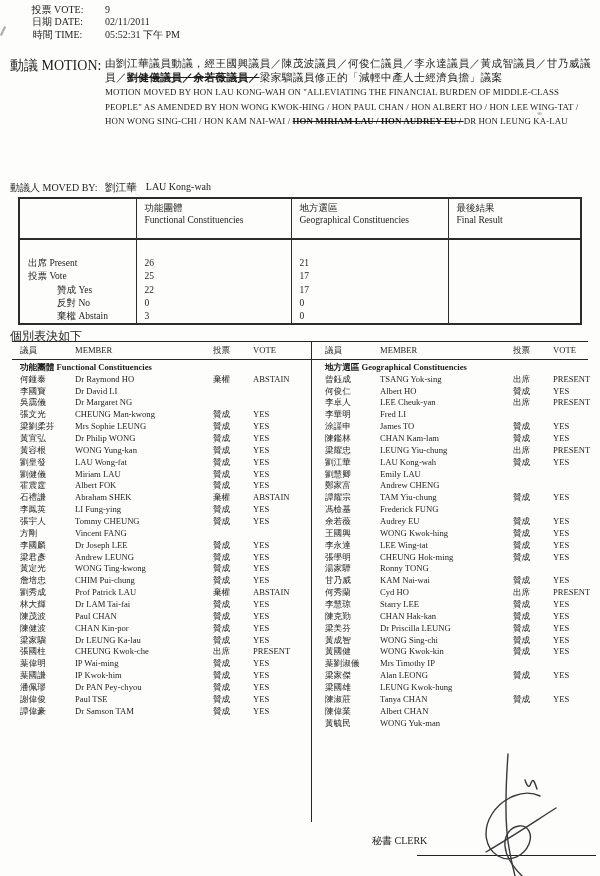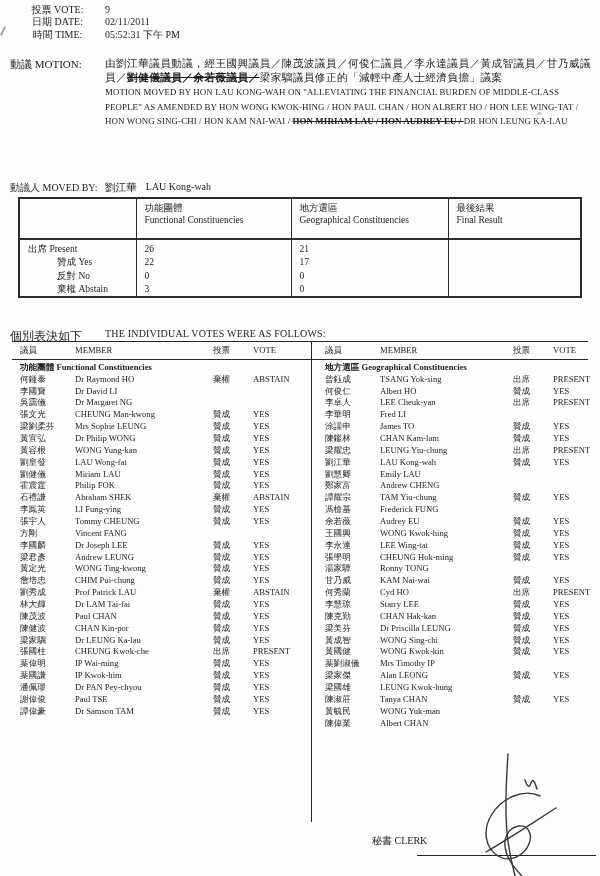--- a/index.html
+++ b/index.html
@@ -7,40 +7,40 @@
     position:relative;width:600px;height:876px;margin:0 auto;
     background:#fdfdfb;color:#1d1d1d;overflow:hidden;
     font-family:"Liberation Serif","DejaVu Serif",serif;
   }
   
   .hdr{position:absolute;left:10px;top:4px;font-size:10px;line-height:12.4px;}
   .hrow{display:flex;text-align:center;}
   .hlab{width:95px;}
   
   .motion{position:absolute;left:10px;top:56px;width:586px;}
-  .mlab{position:absolute;left:0;top:1px;font-size:11px;}
+  .mlab{position:absolute;left:0;top:1px;font-size:14px;}
   .mtxt{margin-left:95px;width:491px;line-height:12.2px;}
   .cn{font-size:10.6px;letter-spacing:0.45px;}
   .en{font-size:8.9px;letter-spacing:0.1px;}
   .strike{text-decoration:line-through;font-weight:bold;}
   
   .movedby{position:absolute;left:10px;top:181px;font-size:10px;display:flex;}
   .movedby .hlab{width:95px;}
   .movedby .ncn{font-size:10.6px;margin-right:9px;}
   
   table.sumtbl{
     position:absolute;left:18px;top:197px;width:564px;
     border-collapse:collapse;table-layout:fixed;font-size:9.5px;
   }
   table.sumtbl{border:2px solid #2c2c2c;}
   table.sumtbl td{padding:0 0 0 8px;vertical-align:top;white-space:nowrap;}
   table.sumtbl td+td{border-left:1.5px solid #2c2c2c;}
   table.sumtbl tr.head td{padding-top:4px;height:35px;line-height:11.6px;border-bottom:2px solid #2c2c2c;}
   table.sumtbl tr.data td{height:13.3px;line-height:13.3px;}
-  table.sumtbl tr.data.first td{padding-top:3px;}
+  table.sumtbl tr.data.first td{padding-top:17px;}
   table.sumtbl tr.ind td.rl{padding-left:37px;}
   
   .ivtitle{position:absolute;left:10px;top:328px;display:flex;}
   .ivtitle .tcn{font-size:12px;width:95px;}
   .ivtitle .ten{font-size:10px;letter-spacing:0.2px;}
   .rule{position:absolute;left:12px;width:576px;border-top:1.5px solid #262626;}
   .rule.r1{top:341px;}
   .rule.r2{top:359px;}
   .vdivider{position:absolute;left:311px;top:341px;height:481px;border-left:1.5px solid #262626;}
   .half{position:absolute;top:344px;font-size:8.6px;}
@@ -120,20 +120,26 @@
         <div>最後結果</div>
         <div>Final Result</div>
       </td>
     </tr>
     <tr class="data first">
       <td class="rl">出席 Present</td>
       <td>26</td>
       <td>21</td>
       <td></td>
     </tr>
+    <tr class="data">
+      <td class="rl">投票 Vote</td>
+      <td>25</td>
+      <td>17</td>
+      <td></td>
+    </tr>
     <tr class="data ind">
       <td class="rl">贊成 Yes</td>
       <td>22</td>
       <td>17</td>
       <td></td>
     </tr>
     <tr class="data ind">
       <td class="rl">反對 No</td>
       <td>0</td>
       <td>0</td>
@@ -143,21 +149,20 @@
       <td class="rl">棄權 Abstain</td>
       <td>3</td>
       <td>0</td>
       <td></td>
     </tr>
   </tbody>
     </table>
 
   <div class="ivtitle">
     <span class="tcn">個別表決如下</span>
-    <span class="ten">THE INDIVIDUAL VOTES WERE AS FOLLOWS:</span>
   </div>
 
   <div class="rule r1"></div>
   <div class="rule r2"></div>
   <div class="vdivider"></div>
 
   <div class="half lefthalf" id="func-half">
     <div class="colhead">
       <span>議員</span>
       <span>MEMBER</span>
@@ -217,21 +222,21 @@
         <span>YES</span>
       </div>
       <div class="mrow">
         <span>劉健儀</span>
         <span>Miriam LAU</span>
         <span>贊成</span>
         <span>YES</span>
       </div>
       <div class="mrow">
         <span>霍震霆</span>
-        <span>Philip FOK</span>
+        <span>Albert FOK</span>
         <span>贊成</span>
         <span>YES</span>
       </div>
       <div class="mrow">
         <span>石禮謙</span>
         <span>Abraham SHEK</span>
         <span>棄權</span>
         <span>ABSTAIN</span>
       </div>
       <div class="mrow">
@@ -517,28 +522,28 @@
         <span></span>
         <span></span>
       </div>
       <div class="mrow">
         <span>陳淑莊</span>
         <span>Tanya CHAN</span>
         <span>贊成</span>
         <span>YES</span>
       </div>
       <div class="mrow">
+        <span>陳偉業</span>
+        <span>Albert CHAN</span>
+        <span></span>
+        <span></span>
+      </div>
+      <div class="mrow">
         <span>黃毓民</span>
         <span>WONG Yuk-man</span>
-        <span></span>
-        <span></span>
-      </div>
-      <div class="mrow">
-        <span>陳偉業</span>
-        <span>Albert CHAN</span>
         <span></span>
         <span></span>
       </div>
     </div>
 
   <div class="clerk">秘書 CLERK</div>
   <div class="clerkline"></div>
   <svg class="sig" width="148" height="128" viewBox="0 0 148 128">
     <g fill="none" stroke="#38383a" stroke-width="1.4" stroke-linecap="round">
       <path d="M 56,6 C 54,35 53,62 55,84 C 56,100 60,115 63,128"></path>

